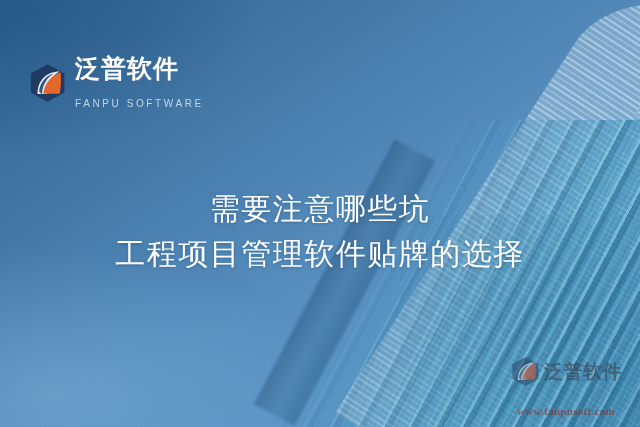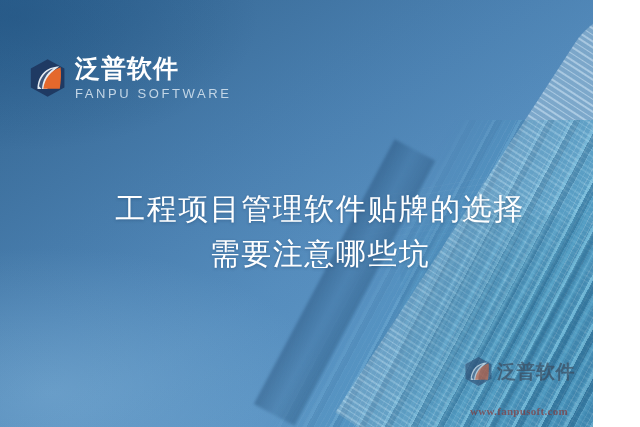--- a/index.html
+++ b/index.html
@@ -2,21 +2,21 @@
 <html><head>
 <meta charset="utf-8">
 <style>
   html, body {
     margin: 0;
     padding: 0;
     background: #ffffff;
   }
   #banner {
     position: relative;
-    width: 593px;
+    width: 640px;
     height: 427px;
     overflow: hidden;
     font-family: "Liberation Sans", "DejaVu Sans", sans-serif;
     background: #4b83b8;
     text-decoration: underline;
   }
 
   
   .layer {
     position: absolute;
@@ -231,23 +231,23 @@
   .logo-text-wrap { display: flex; flex-direction: column; line-height: 1; }
   #logo-cn {
     font-family: "DejaVu Sans", "Liberation Sans", sans-serif;
     font-size: 25px;
     font-weight: 700;
     color: #ffffff;
     letter-spacing: 1px;
     white-space: nowrap;
   }
   #logo-en {
-    margin-top: 6px;
+    margin-top: 18px;
     font-family: "Liberation Sans", sans-serif;
-    font-size: 13px;
+    font-size: 10px;
     font-weight: 400;
     color: #c3d6e6;
     letter-spacing: 2.6px;
     white-space: nowrap;
   }
 
   
   #headline {
     position: absolute;
     left: 0;
@@ -329,22 +329,22 @@
       <path d="M32.6 9.2 C22.8 12.6 16.6 20.4 15.3 30.8 L31.8 30.8 C32.9 23.4 33.4 16.0 32.6 9.2 Z" fill="#e4682c"></path>
       <path d="M14.0 31.4 C14.4 22.6 18.4 15.4 25.4 10.6 C17.6 13.0 12.3 19.6 11.0 28.2 Z" fill="#1f3a63" opacity="0.85"></path>
     </svg>
     <div class="logo-text-wrap">
       <div id="logo-cn">泛普软件</div>
       <div id="logo-en">FANPU SOFTWARE</div>
     </div>
   </div>
 
   <div id="headline">
+    <span class="hl-line">需要注意哪些坑</span>
     <span class="hl-line">工程项目管理软件贴牌的选择</span>
-    <span class="hl-line">需要注意哪些坑</span>
   </div>
 
   <div id="watermark">
     <div id="wm-row">
       <svg id="wm-mark" width="30" height="31" viewBox="0 0 38 40">
         <path d="M19.6 1.2 L36.4 10.6 L36.4 29.4 L19.6 38.8 L2.8 29.4 L2.8 10.6 Z" fill="#2c4a70" opacity="0.85"></path>
         <path d="M9.5 31.0 C9.5 17.5 18.5 8.5 31.5 8.5 C24.0 12.5 19.5 20.5 19.5 31.0 Z" fill="#eef4f9" opacity="0.85"></path>
         <path d="M32.6 9.2 C22.8 12.6 16.6 20.4 15.3 30.8 L31.8 30.8 C32.9 23.4 33.4 16.0 32.6 9.2 Z" fill="#d4562a" opacity="0.8"></path>
         <path d="M14.0 31.4 C14.4 22.6 18.4 15.4 25.4 10.6 C17.6 13.0 12.3 19.6 11.0 28.2 Z" fill="#2c4a70" opacity="0.75"></path>
       </svg>

